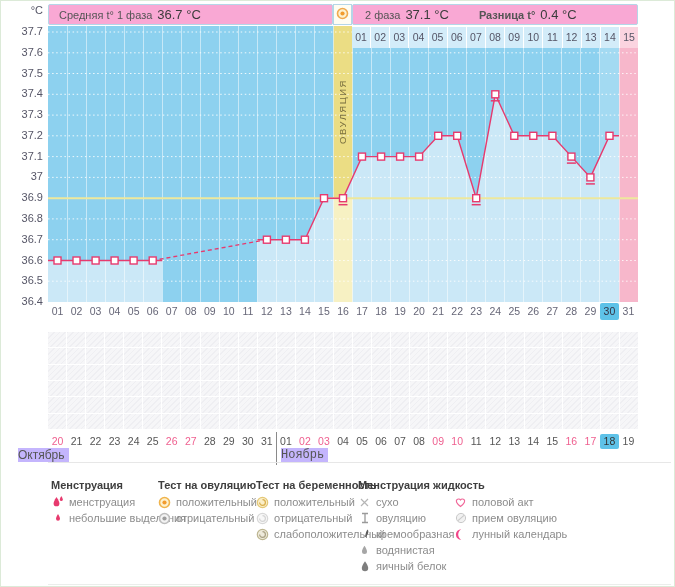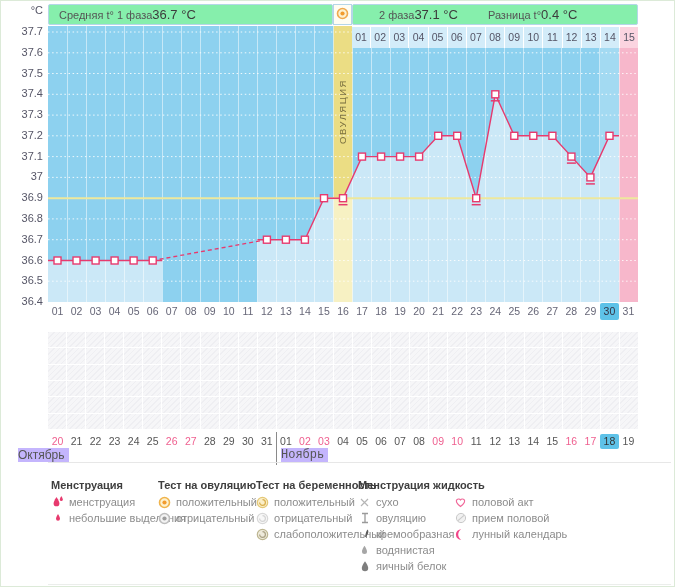--- a/index.html
+++ b/index.html
@@ -4,30 +4,30 @@
 <style>
   * { margin:0; padding:0; box-sizing:border-box; }
   html,body { background:#fff; }
   body { font-family:"Liberation Sans", sans-serif; }
   #app { position:relative; width:675px; height:587px; background:#fff;
          border:1px solid #dcead8; overflow:hidden; }
 
   
   .unit { position:absolute; left:0; top:3px; width:42px; text-align:right;
           font-size:11px; color:#556; }
-  .hdr-box { position:absolute; top:3px; height:21px; background:#86efac;
+  .hdr-box { position:absolute; top:3px; height:21px; background:#f9a8d4;
              border:1px solid #b5d6e8; border-radius:2px; display:flex;
              align-items:center; font-size:11px; color:#555; }
-  .hdr-box .val { font-size:13px; color:#3c3c3c; }
-  .hdr-box .lbl2 { margin-left:30px; }
+  .hdr-box .val { font-size:13px; color:#3c3c3c; margin-left:5px; }
+  .hdr-box .lbl2 { margin-left:30px;font-weight:bold; }
   #box1 { left:47px; width:285px; padding-left:10px; }
   #boxovu { position:absolute; left:332px; top:3px; width:19px; height:21px;
             background:#fffdf2; border:1px solid #b5d6e8; display:flex;
             align-items:center; justify-content:center; }
-  #box2 { left:351px; width:286px; padding-left:26px; }
+  #box2 { left:351px; width:286px; padding-left:12px; }
 
   
   #yaxis { position:absolute; left:0; top:25px; width:42px; height:276px; }
   #yaxis div { position:absolute; right:0; width:42px; text-align:right;
                font-size:11px; color:#556; }
 
   #chart { position:absolute; left:47px; top:25px; }
 
   
   #p2row { position:absolute; left:351px; top:25px; width:286px; height:22px;
@@ -611,21 +611,21 @@
           </span>
         <span class="leg-tx">половой акт</span>
         </div>
         <div class="leg-row">
         <span class="leg-ic">
             <svg width="12" height="12" viewBox="0 0 12 12">
               <circle cx="6" cy="6" r="4.6" fill="#f1f1f1" stroke="#c9c9c9" stroke-width="1"></circle>
               <line x1="3" y1="8.6" x2="9" y2="3.4" stroke="#c9c9c9" stroke-width="1.1"></line>
             </svg>
           </span>
-        <span class="leg-tx">прием половой</span>
+        <span class="leg-tx">прием овуляцию</span>
         </div>
         <div class="leg-row">
         <span class="leg-ic">
             <svg width="12" height="13" viewBox="0 0 12 13">
               <path d="M6.2 1.2 a5.3 5.3 0 0 0 0 10.6 A6.2 6.2 0 0 1 6.2 1.2 Z" fill="#f2478a"></path>
             </svg>
           </span>
         <span class="leg-tx">лунный календарь</span>
         </div>
       </div>

